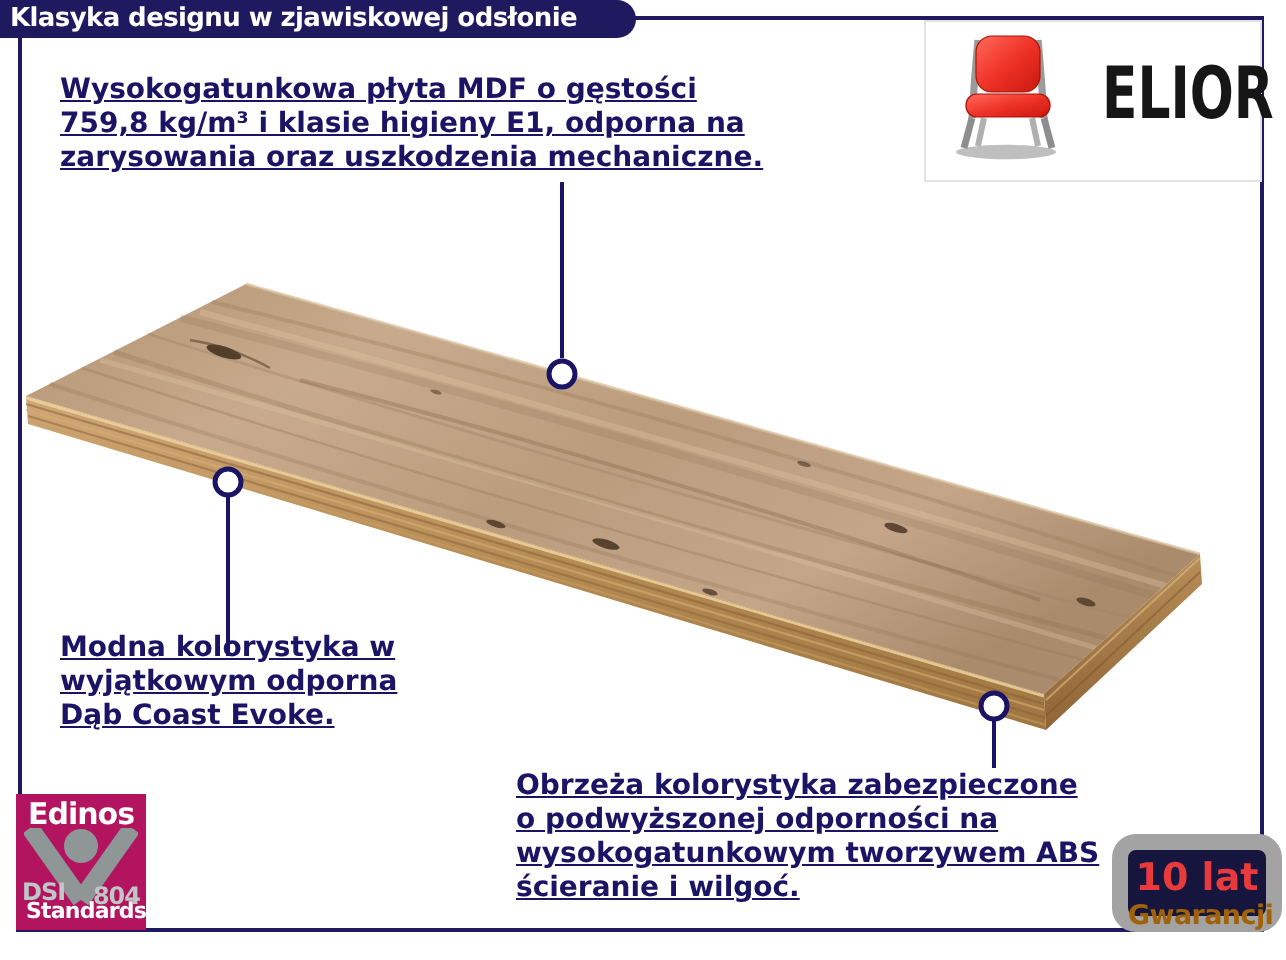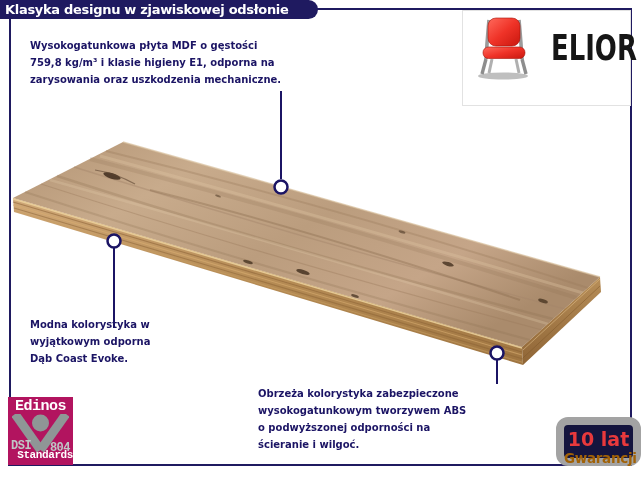--- a/index.html
+++ b/index.html
@@ -12,37 +12,37 @@
   .fline-right{left:630px;top:8px;width:2px;height:458px;}
   .fline-bottom{left:8px;top:464px;width:624px;height:2px;}
   .fline-left{left:9px;top:17px;width:2px;height:448px;}
 
   
   .banner{position:absolute;left:0;top:0;width:318px;height:19px;background:#1f1a60;
     border-radius:0 10px 10px 0;color:#fff;font-weight:bold;font-size:13px;line-height:19px;
     padding-left:5px;letter-spacing:-0.3px;box-sizing:border-box;white-space:nowrap;}
 
   
-  .callout-text{position:absolute;color:#1b1464;font-weight:bold;font-size:10px;line-height:17px;white-space:nowrap;}
+  .callout-text{position:absolute;color:#1b1464;font-weight:bold;font-size:14px;line-height:17px;white-space:nowrap;text-decoration:underline;}
   .callout-mdf{left:30px;top:37px;}
   .callout-color{left:30px;top:316px;}
   .callout-edges{left:258px;top:385px;}
 
   
-  .elior{position:absolute;left:462px;top:10px;width:169px;height:96px;background:#fff;
+  .elior{position:absolute;left:462px;top:10px;width:169px;height:81px;background:#fff;
     border:1px solid #e2e2e2;box-sizing:border-box;}
   .elior-chair{position:absolute;left:12px;top:6px;width:58px;height:64px;}
   .elior-name{position:absolute;left:88px;top:17px;color:#161616;font-weight:bold;font-size:36px;
     letter-spacing:0px;transform:scaleX(0.72);transform-origin:left top;line-height:40px;}
 
   
   .board-svg{position:absolute;left:0;top:0;width:643px;height:480px;}
 
   
-  .edinos{position:absolute;left:8px;top:397px;width:65px;height:68px;background:#b2145f;z-index:3;font-family:Liberation Mono, monospace;}
+  .edinos{position:absolute;left:8px;top:397px;width:65px;height:68px;background:#b2145f;z-index:3;}
   .edinos-name{position:absolute;left:0;top:1px;width:100%;text-align:center;color:#fff;
     font-weight:bold;font-size:15px;letter-spacing:-0.5px;}
   .edinos-v{position:absolute;left:4px;top:17px;width:57px;height:40px;}
   .edinos-dsi{position:absolute;left:3px;top:42px;color:#bfc6c6;font-weight:bold;font-size:12px;letter-spacing:-0.5px;}
   .edinos-804{position:absolute;right:3px;top:44px;color:#bfc6c6;font-weight:bold;font-size:12px;letter-spacing:-0.5px;}
   .edinos-standards{position:absolute;left:0;top:52px;width:100%;text-align:right;color:#fff;
     font-weight:bold;font-size:11px;letter-spacing:-0.4px;}
 
   
   .warranty{position:absolute;left:556px;top:417px;width:85px;height:49px;background:#15153e;
@@ -136,22 +136,22 @@
   </div>
 
   <div class="callout-text callout-color">
     <div>Modna kolorystyka w</div>
     <div>wyjątkowym odporna</div>
     <div>Dąb Coast Evoke.</div>
   </div>
 
   <div class="callout-text callout-edges">
     <div>Obrzeża kolorystyka zabezpieczone</div>
+    <div>o podwyższonej odporności na</div>
     <div>wysokogatunkowym tworzywem ABS</div>
-    <div>o podwyższonej odporności na</div>
     <div>ścieranie i wilgoć.</div>
   </div>
 
   <div class="elior">
     <svg class="elior-chair" viewBox="0 0 58 64" xmlns="http://www.w3.org/2000/svg">
       <defs>
         <linearGradient id="chairRed" x1="0" y1="0" x2="1" y2="1">
           <stop offset="0" stop-color="#ff6a5c"></stop>
           <stop offset="0.5" stop-color="#ef3328"></stop>
           <stop offset="1" stop-color="#c9170e"></stop>

